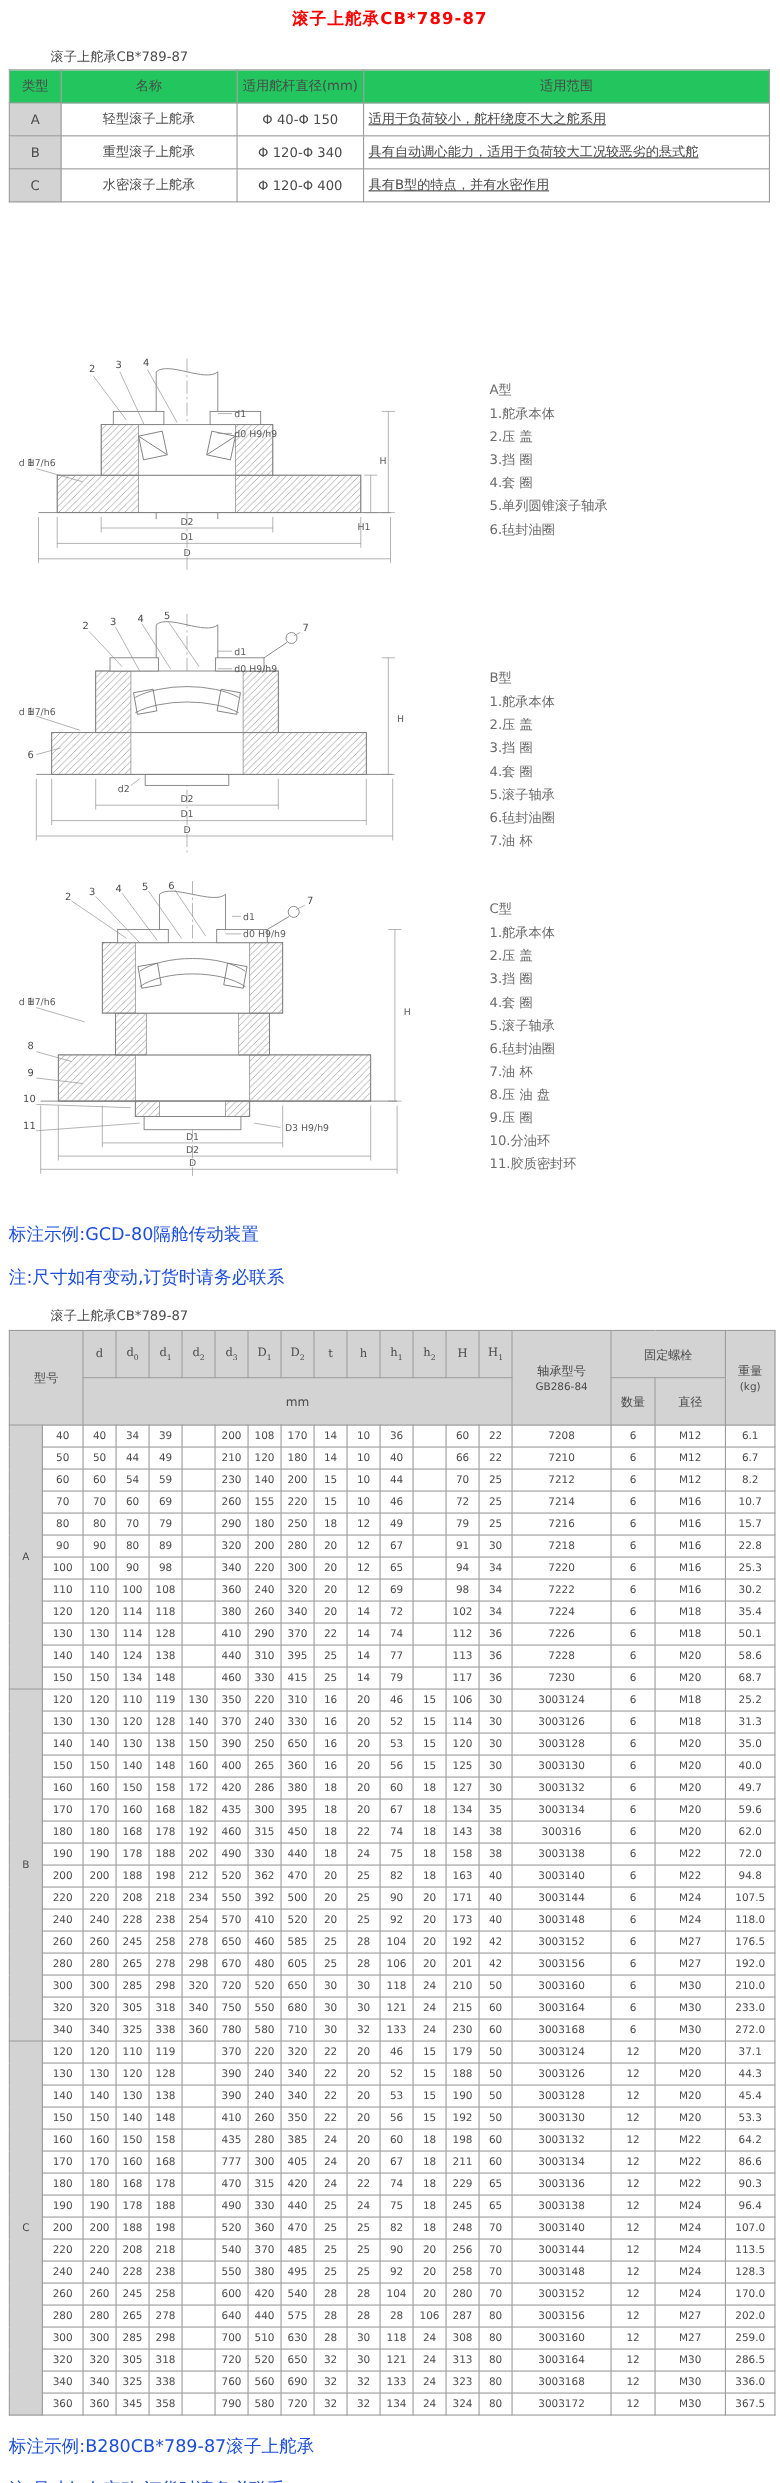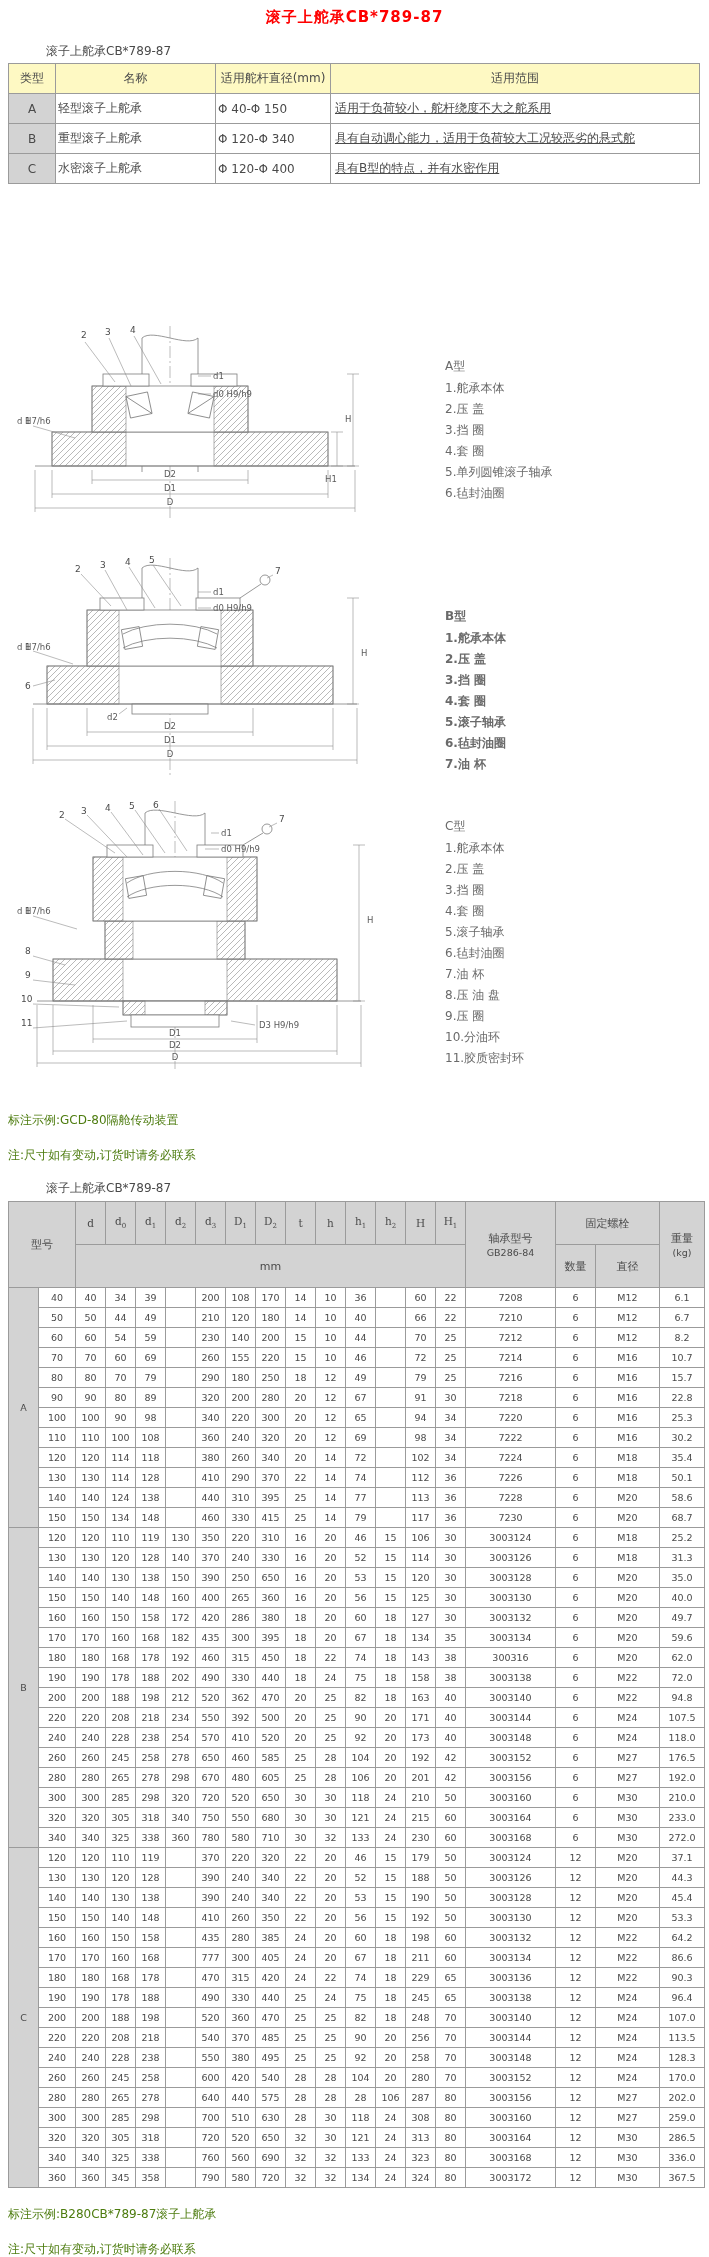--- a/index.html
+++ b/index.html
@@ -4,42 +4,42 @@
 <style>
   html,body{margin:0;padding:0;background:#fff;}
   body{width:709px;font-family:"DejaVu Sans","Liberation Sans",sans-serif;color:#404040;}
   .page{position:relative;width:709px;}
   .main-title{text-align:center;color:#fe0000;font-weight:bold;font-size:15px;padding-top:8px;letter-spacing:1px;}
   .tbl-caption{font-size:12px;color:#4a4a4a;margin:16px 0 3px 46px;}
   
   table{border-collapse:collapse;}
   .type-table{margin-left:8px;width:692px;table-layout:fixed;font-size:12px;color:#4a4a4a;}
   .type-table th,.type-table td{border:1px solid #9b9b9b;height:29px;padding:0 2px;font-weight:normal;}
-  .type-table th{background:#fef9c3;}
+  .type-table th{background:#22c55e;}
   .type-table td.c-type{background:#d3d3d3;text-align:center;}
-  .type-table td.c-name,.type-table td.c-dia{}
+  .type-table td.c-name,.type-table td.c-dia{text-align:center;}
   .type-table td.c-range{text-align:left;padding-left:4px;text-decoration:underline;}
   
   .diagram-section{position:relative;width:709px;}
   .diagram-row{position:relative;width:709px;}
   .row-a{height:360px;} .row-b{height:250px;} .row-c{height:300px;}
   .drawing{position:absolute;left:15px;}
   .row-a .drawing{top:140px;} .row-b .drawing{top:12px;} .row-c .drawing{top:5px;}
   .parts-list{position:absolute;left:445px;font-size:12px;color:#6a6a6a;line-height:21px;}
-  .row-a .parts-list{top:172px;} .row-b .parts-list{top:62px;font-weight:bold;} .row-c .parts-list{top:22px;}
+  .row-a .parts-list{top:160px;} .row-b .parts-list{top:62px;} .row-c .parts-list{top:22px;}
   .parts-title{margin-bottom:1px;}
   svg .ln{stroke:#7d7d7d;stroke-width:0.8;fill:none;}
   svg .part{fill:#ffffff;stroke:#7d7d7d;stroke-width:0.8;}
   svg .hatch{stroke:#7d7d7d;stroke-width:0.6;}
   svg .cl{stroke:#a0a0a0;stroke-width:0.7;stroke-dasharray:12 3 2 3;fill:none;}
   svg .dim{stroke:#8d8d8d;stroke-width:0.6;fill:none;}
   svg text.dimlabel{font-size:8.5px;fill:#5a5a5a;font-family:"DejaVu Sans",sans-serif;}
   svg text.callout{font-size:9px;fill:#4a4a4a;font-family:"DejaVu Sans",sans-serif;}
   
-  .note{font-size:12px;color:#4d7c0f;margin:18px 0 0 8px;}
+  .note{font-size:16px;color:#1d4ed8;margin:18px 0 0 8px;}
   
   .spec-table{margin:4px 0 0 8px;width:696px;table-layout:fixed;font-size:9.5px;color:#4a4a4a;}
   .spec-table th,.spec-table td{border:1px solid #9b9b9b;text-align:center;padding:0;font-weight:normal;}
   .spec-table thead th{background:#d3d3d3;font-size:11px;height:42px;}
   .spec-table thead th.th-dim{font-family:"DejaVu Serif","Liberation Serif",serif;font-size:10.5px;}
   .spec-table thead th sub{font-size:7px;}
   .spec-table .sub2{font-size:9.5px;text-align:right;}
   .spec-table tbody td{height:19px;}
   .spec-table td.c-typecol{background:#d3d3d3;}
 </style>

